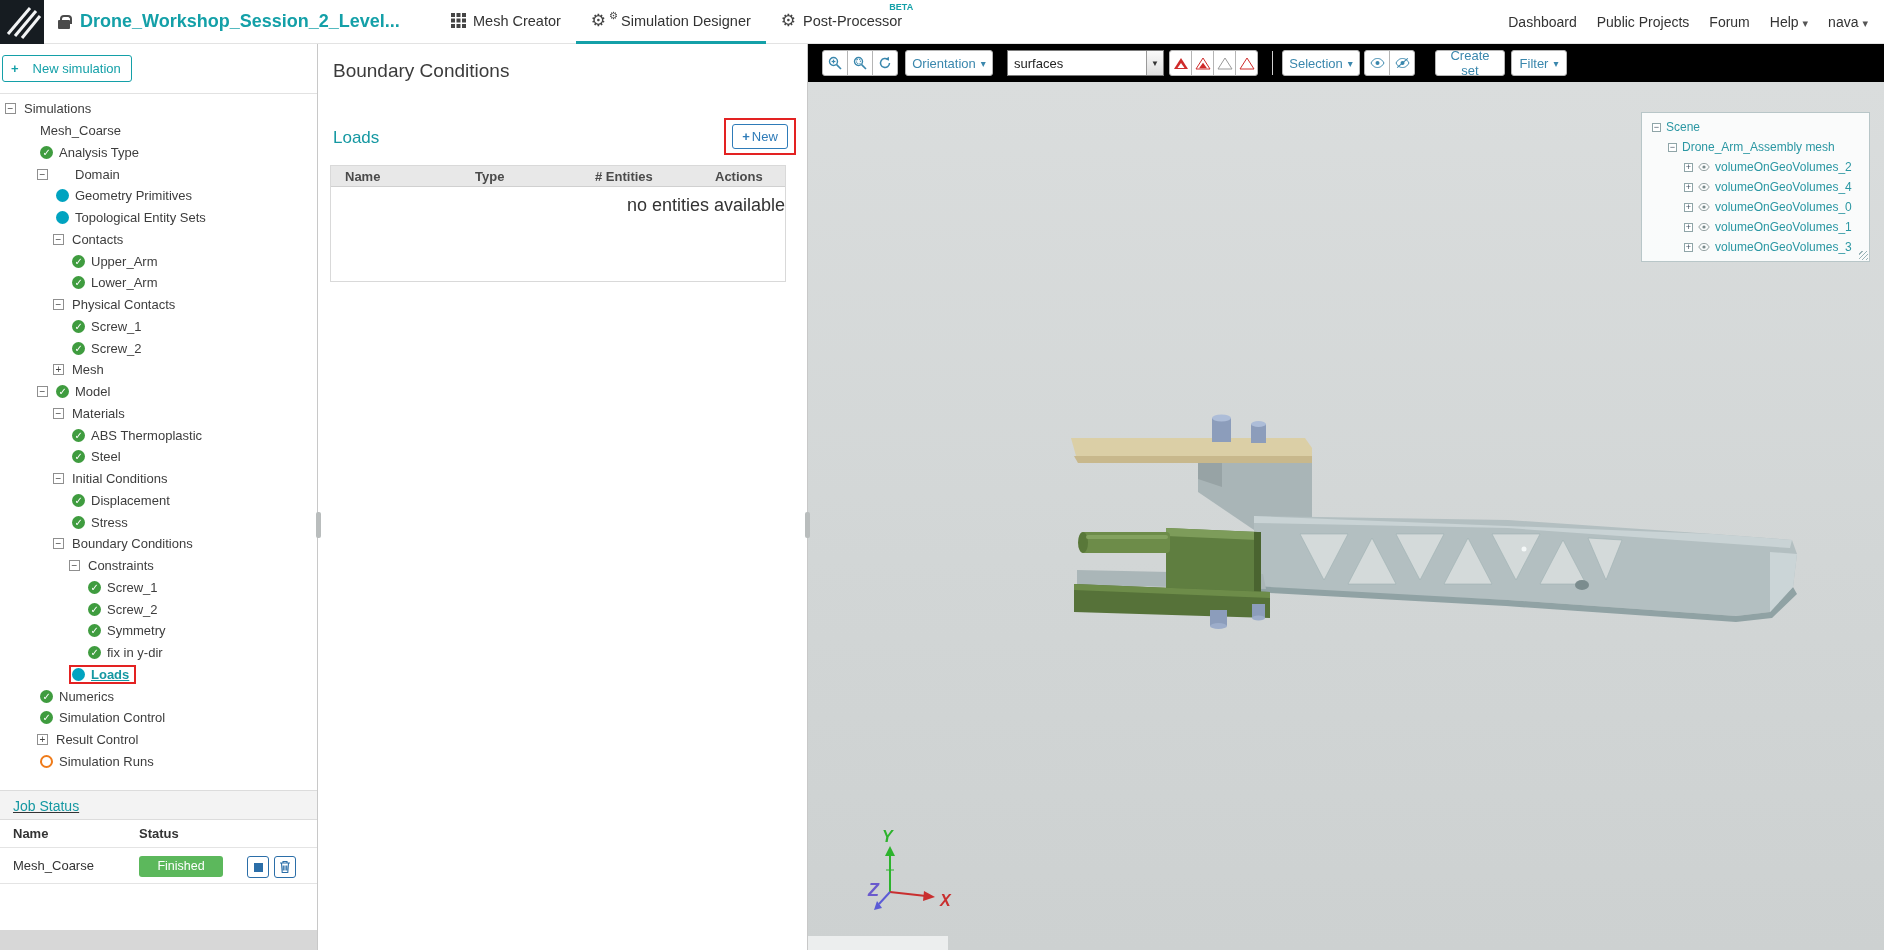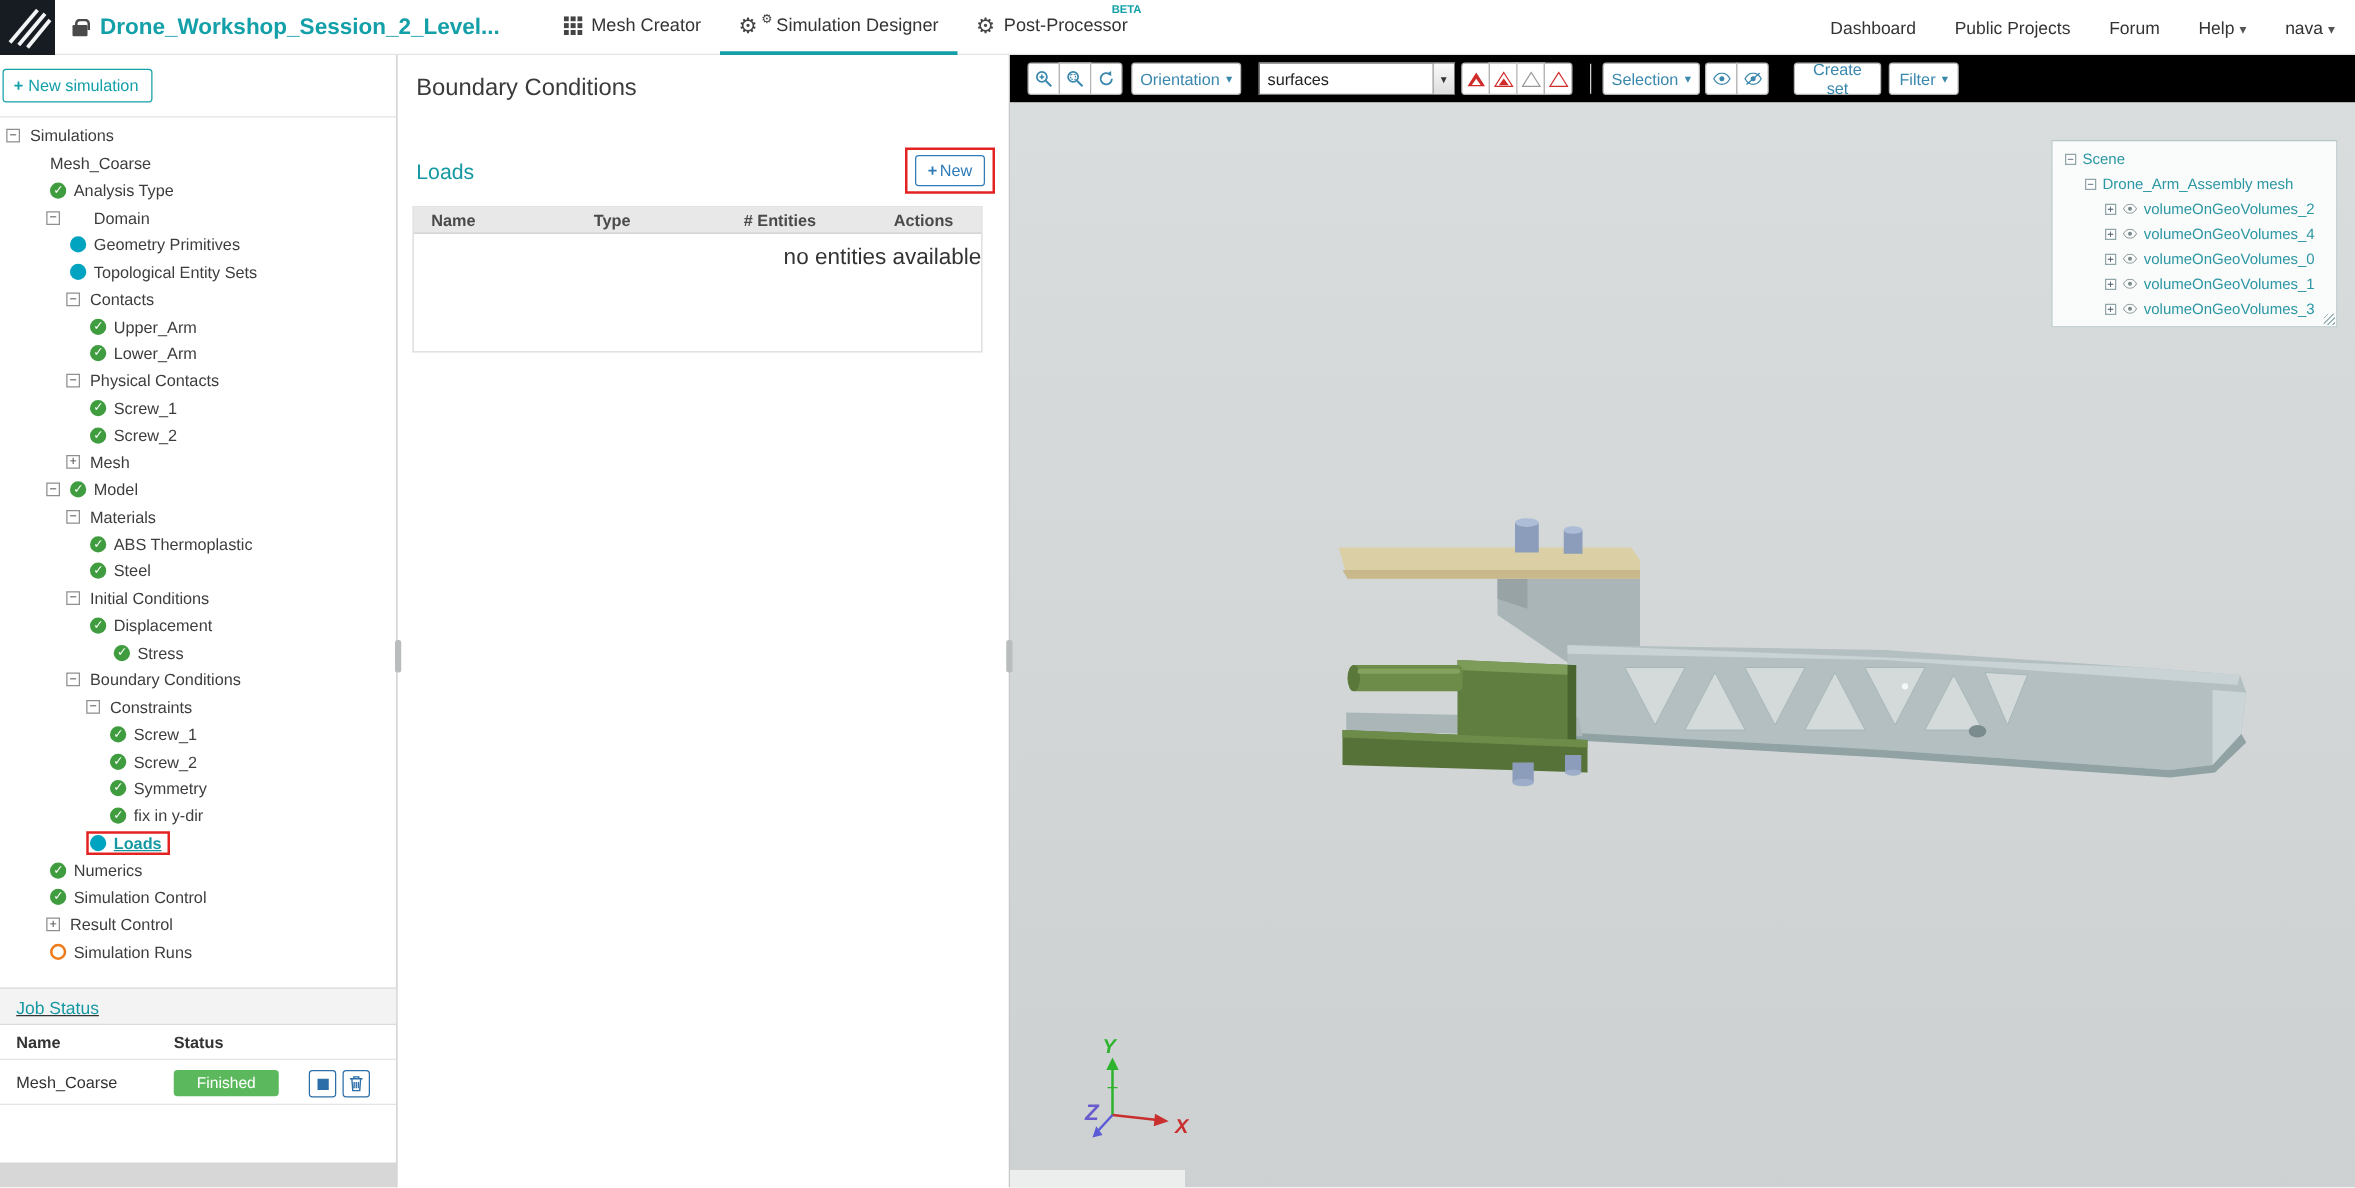--- a/index.html
+++ b/index.html
@@ -16,30 +16,30 @@
   .lock::before { content:""; position:absolute; left:2px; top:-5px; width:8px; height:7px;
                   border:2px solid #4a4a4a; border-bottom:none; border-radius:4px 4px 0 0; }
   .project-title { position:absolute; left:80px; top:11px; font-size:18px; font-weight:600; color:#14a0a8; }
   .nav-tabs { position:absolute; left:436px; top:0; height:44px; display:flex; }
   .nav-tab { height:44px; display:flex; align-items:center; gap:7px; padding:0 15px; font-size:14.5px;
              color:#333; position:relative; cursor:pointer; border-bottom:3px solid transparent; }
   .nav-tab.active { border-bottom:3px solid #14a0a8; }
   .nav-tab .gear { font-size:17px; color:#444; line-height:1; }
   .nav-tab .gear-small { font-size:10px; color:#444; position:relative; top:-5px; left:-4px; margin-right:-8px; }
   .beta { position:absolute; top:2px; right:4px; font-size:9px; font-weight:700; color:#14a0a8; }
-  .top-links { position:absolute; right:16px; top:0; height:44px; display:flex; align-items:center; gap:31px; font-size:14px; color:#333; }
+  .top-links { position:absolute; right:16px; top:0; height:44px; display:flex; align-items:center; gap:20px; font-size:14px; color:#333; }
   .top-link { cursor:pointer; }
   .caret::after { content:"▾"; font-size:11px; color:#555; margin-left:4px; }
 
   
   .sidebar { position:absolute; left:0; top:44px; width:318px; bottom:0; background:#fff;
              border-right:1px solid #c8c8c8; }
   .new-sim-wrap { height:50px; border-bottom:1px solid #e2e2e2; padding:11px 0 0 2px; }
   .new-sim-btn { height:27px; padding:0 10px 0 8px; background:#fff; border:1px solid #14a0a8; border-radius:3px;
-                 color:#14a0a8; font-size:13px; display:inline-flex; align-items:center; gap:2px; cursor:pointer; }
+                 color:#14a0a8; font-size:13px; display:inline-flex; align-items:center; gap:12px; cursor:pointer; }
   .plus-glyph::before { content:"+"; font-weight:700; margin-right:2px; }
 
   .tree { padding-top:4px; }
   .tree-row { height:21.75px; display:flex; align-items:center; font-size:13px; color:#3d3d3d; cursor:pointer; white-space:nowrap; }
   .tree-row .expander { display:none; width:11px; height:11px; border:1px solid #8f8f8f; background:#fff;
                         color:#444; font-size:10px; line-height:9px; text-align:center; margin-right:5px; flex:none; }
   .tree-row[class*="exp-"] .expander { display:inline-block; }
   .exp-minus .expander::before { content:"−"; }
   .exp-plus  .expander::before { content:"+"; }
   .row-inner { display:flex; align-items:center; border:2px solid transparent; padding:0 5px 0 1px; }
@@ -337,21 +337,21 @@
       </div>
 
       <div class="tree-row icon-check" style="padding-left: 69px;">
 
         <span class="row-inner">
           <span class="status"></span>
           <span class="tlabel">Displacement</span>
         </span>
       </div>
 
-      <div class="tree-row icon-check" style="padding-left: 69px; margin-left: 19px;">
+      <div class="tree-row icon-check" style="padding-left: 69px;">
 
         <span class="row-inner">
           <span class="status"></span>
           <span class="tlabel">Stress</span>
         </span>
       </div>
 
       <div class="tree-row exp-minus" style="padding-left: 53px;">
         <span class="expander"></span>
         <span class="row-inner">

